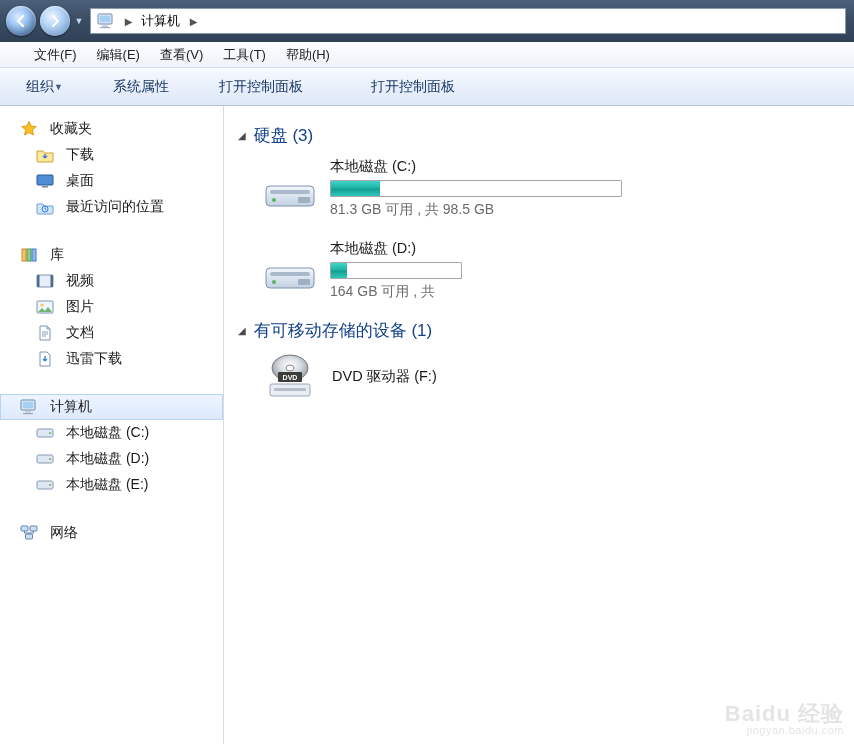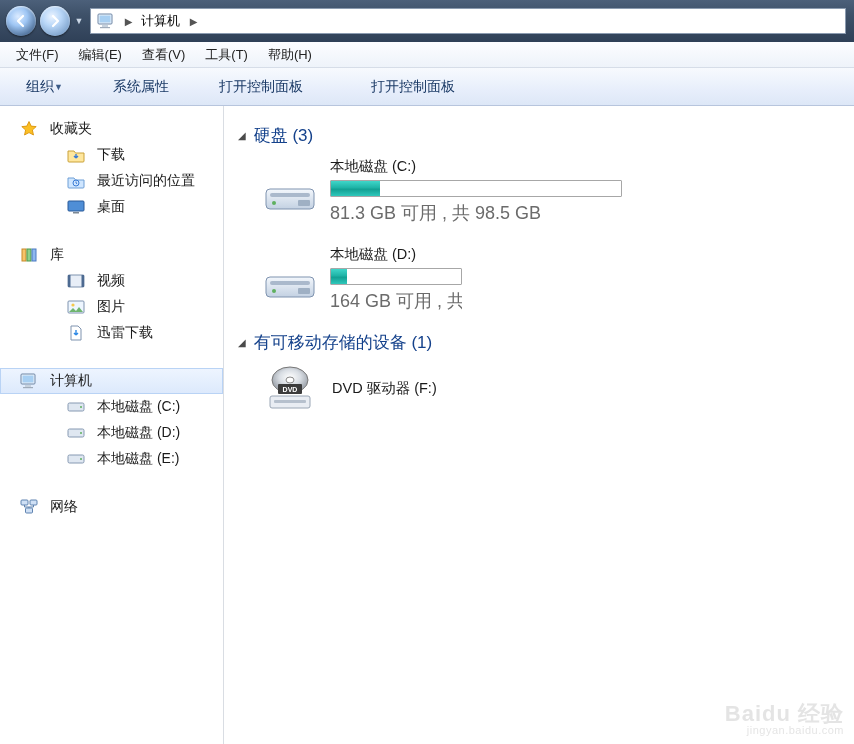--- a/index.html
+++ b/index.html
@@ -11,54 +11,54 @@
 .navbtn.back { background: radial-gradient(circle at 40% 35%, #dcebff 0%, #9fc6f4 35%, #1f3d63 100%); box-shadow: inset 0 1px 2px rgba(255,255,255,.7), 0 1px 2px rgba(0,0,0,.5); }
 .navbtn.fwd  { background: radial-gradient(circle at 40% 35%, #eaf3ff 0%, #b9d7f8 35%, #5e86b4 100%); box-shadow: inset 0 1px 2px rgba(255,255,255,.7), 0 1px 2px rgba(0,0,0,.5); }
 .navbtn svg { width: 16px; height: 16px; }
 .nav-dd { width: 14px; height: 30px; display:flex; align-items:center; justify-content:center; color:#cbd7e6; font-size:9px; }
 .addrbar { flex: 1; height: 26px; margin: 0 4px; background: #fff; border: 1px solid #8b9bb0; display: flex; align-items: center; font-size: 13px; }
 .addr-icon { width: 22px; height: 18px; margin: 0 4px; display:flex; align-items:center; justify-content:center; }
 .addr-sep  { width: 14px; height: 24px; display:flex; align-items:center; justify-content:center; color:#555; font-size:10px; border-left:1px solid transparent; }
 .addr-part { padding: 0 6px; height: 24px; line-height: 24px; }
 
 
-.menubar { height: 26px; background: linear-gradient(#fcfdff, #eef3fa); border-bottom: 1px solid #d6dde8; display:flex; align-items:center; padding: 0 6px; font-size: 13px; color:#222; }
+.menubar { height: 26px; background: linear-gradient(#fcfdff, #eef3fa); border-bottom: 1px solid #d6dde8; display:flex; align-items:center; padding: 0 24px; font-size: 13px; color:#222; }
 .menuitem { padding: 2px 10px; }
 
 
 .toolbar { height: 38px; background: linear-gradient(#f7fafe, #e7eefb 60%, #dde7f7); border-bottom: 1px solid #b7c5dd; display:flex; align-items:center; padding: 0 10px; font-size: 14px; color:#1b3a66; }
 .toolbtn { padding: 4px 16px; display:flex; align-items:center; }
 .toolbtn .caret { font-size: 9px; color:#3c5b87; }
 .toolgap { width: 18px; }
 
 
 .mainarea { display:flex; height: calc(744px - 42px - 26px - 38px); }
 .sidebar { width: 224px; background:#fff; border-right: 1px solid #d9dde3; padding-top: 10px; overflow:hidden; }
 .content { flex:1; background:#fff; padding: 12px 0 0 14px; position:relative; overflow:hidden; }
 
 
 .tree-root { font-size: 14px; color:#1a1a1a; }
 .tree-node { display:flex; align-items:center; height: 26px; padding-left: 20px; gap: 12px; }
-.tree-node.child { padding-left: 36px; margin-left: 31px; }
+.tree-node.child { padding-left: 36px; }
 .tree-node.selected { background: linear-gradient(#eef5ff, #dce9fc); box-shadow: inset 0 0 0 1px #b9d3f5; }
 .tree-gap { height: 22px; }
 .ticon { width:18px; height:18px; display:flex; align-items:center; justify-content:center; }
 
 
 .group-header { display:flex; align-items:center; gap:8px; color:#14418b; font-size: 17px; margin: 6px 0 10px 0; }
 .group-header .tri { font-size: 10px; color:#4a4a4a; }
 .group-items { display:flex; flex-wrap:wrap; gap: 20px 40px; padding-left: 24px; margin-bottom: 18px; }
 
 .drive { display:flex; align-items:center; gap: 12px; width: 360px; }
 .drive-icon { width: 56px; height: 44px; display:flex; align-items:flex-end; justify-content:center; }
 .drive-body { flex:1; min-width:0; }
 .drive-name { font-size: 14.5px; color:#1a1a1a; margin-bottom: 4px; white-space:nowrap; overflow:hidden; text-overflow:ellipsis; }
 .drive-bar  { height: 17px; border: 1px solid #a7a7a7; background:#fff; position:relative; border-radius:1px; overflow:hidden; }
 .drive-fill { position:absolute; top:0; bottom:0; left:0; background: linear-gradient(#3fd6c9, #1fb3a6 45%, #12a093 55%, #2fc8bb); }
-.drive-info { font-size: 18px; color:#6b6b6b; margin-top: 4px; white-space:nowrap; overflow:hidden; }
+.drive-info { font-size: 14px; color:#6b6b6b; margin-top: 4px; white-space:nowrap; overflow:hidden; }
 
 .removable { display:flex; align-items:center; gap: 14px; padding-left: 24px; }
 .removable-name { font-size: 14.5px; color:#1a1a1a; }
 
 
 svg { display:block; }
 
 
 .wm { position:absolute; right:10px; bottom:8px; color:#cfcfcf; font-size:22px; font-weight:bold; letter-spacing:1px; opacity:.55; text-align:right; line-height:1; }
 .wm small { display:block; font-size:11px; font-weight:normal; letter-spacing:.5px; }
@@ -132,36 +132,36 @@
         <span class="ticon">
             <svg width="18" height="16" viewBox="0 0 18 16">
               <path d="M1 4h6l1.5 2H17v8a1 1 0 0 1-1 1H2a1 1 0 0 1-1-1z" fill="#ffe79e" stroke="#caa23a"></path>
               <path d="M9 7v4m0 0l-2-2m2 2l2-2" stroke="#3a7bd5" stroke-width="1.4" fill="none"></path>
             </svg>
           </span>
         <span>下载</span>
       </div>
       <div class="tree-node child">
         <span class="ticon">
+            <svg width="18" height="14" viewBox="0 0 18 14">
+              <rect x="1" y="1" width="16" height="10" rx="1" fill="#4f8ed6" stroke="#2a5a99"></rect>
+              <rect x="6" y="12" width="6" height="1.5" fill="#7d8894"></rect>
+            </svg>
+          </span>
+        <span>桌面</span>
+      </div>
+      <div class="tree-node child">
+        <span class="ticon">
             <svg width="18" height="16" viewBox="0 0 18 16">
               <path d="M1 5h6l1.5 2H17v7a1 1 0 0 1-1 1H2a1 1 0 0 1-1-1z" fill="#cfe6ff" stroke="#6f9fd6"></path>
               <circle cx="9" cy="10" r="3" fill="none" stroke="#3a7bd5" stroke-width="1"></circle>
               <path d="M9 8.5V10l1.2.8" stroke="#3a7bd5" stroke-width="1" fill="none"></path>
             </svg>
           </span>
         <span>最近访问的位置</span>
-      </div>
-      <div class="tree-node child">
-        <span class="ticon">
-            <svg width="18" height="14" viewBox="0 0 18 14">
-              <rect x="1" y="1" width="16" height="10" rx="1" fill="#4f8ed6" stroke="#2a5a99"></rect>
-              <rect x="6" y="12" width="6" height="1.5" fill="#7d8894"></rect>
-            </svg>
-          </span>
-        <span>桌面</span>
       </div>
 
       <div class="tree-gap"></div>
 
       <div class="tree-node">
         <span class="ticon">
             <svg width="18" height="16" viewBox="0 0 18 16">
               <rect x="2" y="2" width="4" height="12" fill="#f6c36a" stroke="#c78a2a"></rect>
               <rect x="7" y="2" width="4" height="12" fill="#8fd08a" stroke="#4f9a49"></rect>
               <rect x="12" y="2" width="4" height="12" fill="#8fb8ef" stroke="#4a7bc2"></rect>
@@ -181,20 +181,30 @@
       </div>
       <div class="tree-node child">
         <span class="ticon">
             <svg width="18" height="14" viewBox="0 0 18 14">
               <rect x="1" y="1" width="16" height="12" rx="1" fill="#eef6ff" stroke="#7f93af"></rect>
               <circle cx="6" cy="5" r="1.6" fill="#f5c84b"></circle>
               <path d="M2 12l4-4 3 3 3-4 4 5z" fill="#6fb56f"></path>
             </svg>
           </span>
         <span>图片</span>
+      </div>
+      <div class="tree-node child">
+        <span class="ticon">
+            <svg width="16" height="16" viewBox="0 0 16 16">
+              <path d="M3 1h7l3 3v11H3z" fill="#fff" stroke="#7f93af"></path>
+              <path d="M10 1v3h3" fill="none" stroke="#7f93af"></path>
+              <path d="M5 7h6M5 9h6M5 11h4" stroke="#8aa0bd"></path>
+            </svg>
+          </span>
+        <span>文档</span>
       </div>
       <div class="tree-node child">
         <span class="ticon">
             <svg width="16" height="16" viewBox="0 0 16 16">
               <path d="M3 1h7l3 3v11H3z" fill="#fff" stroke="#7f93af"></path>
               <path d="M8 5v5m0 0l-2-2m2 2l2-2" stroke="#2e89e5" stroke-width="1.4" fill="none"></path>
             </svg>
           </span>
         <span>迅雷下载</span>
       </div>

